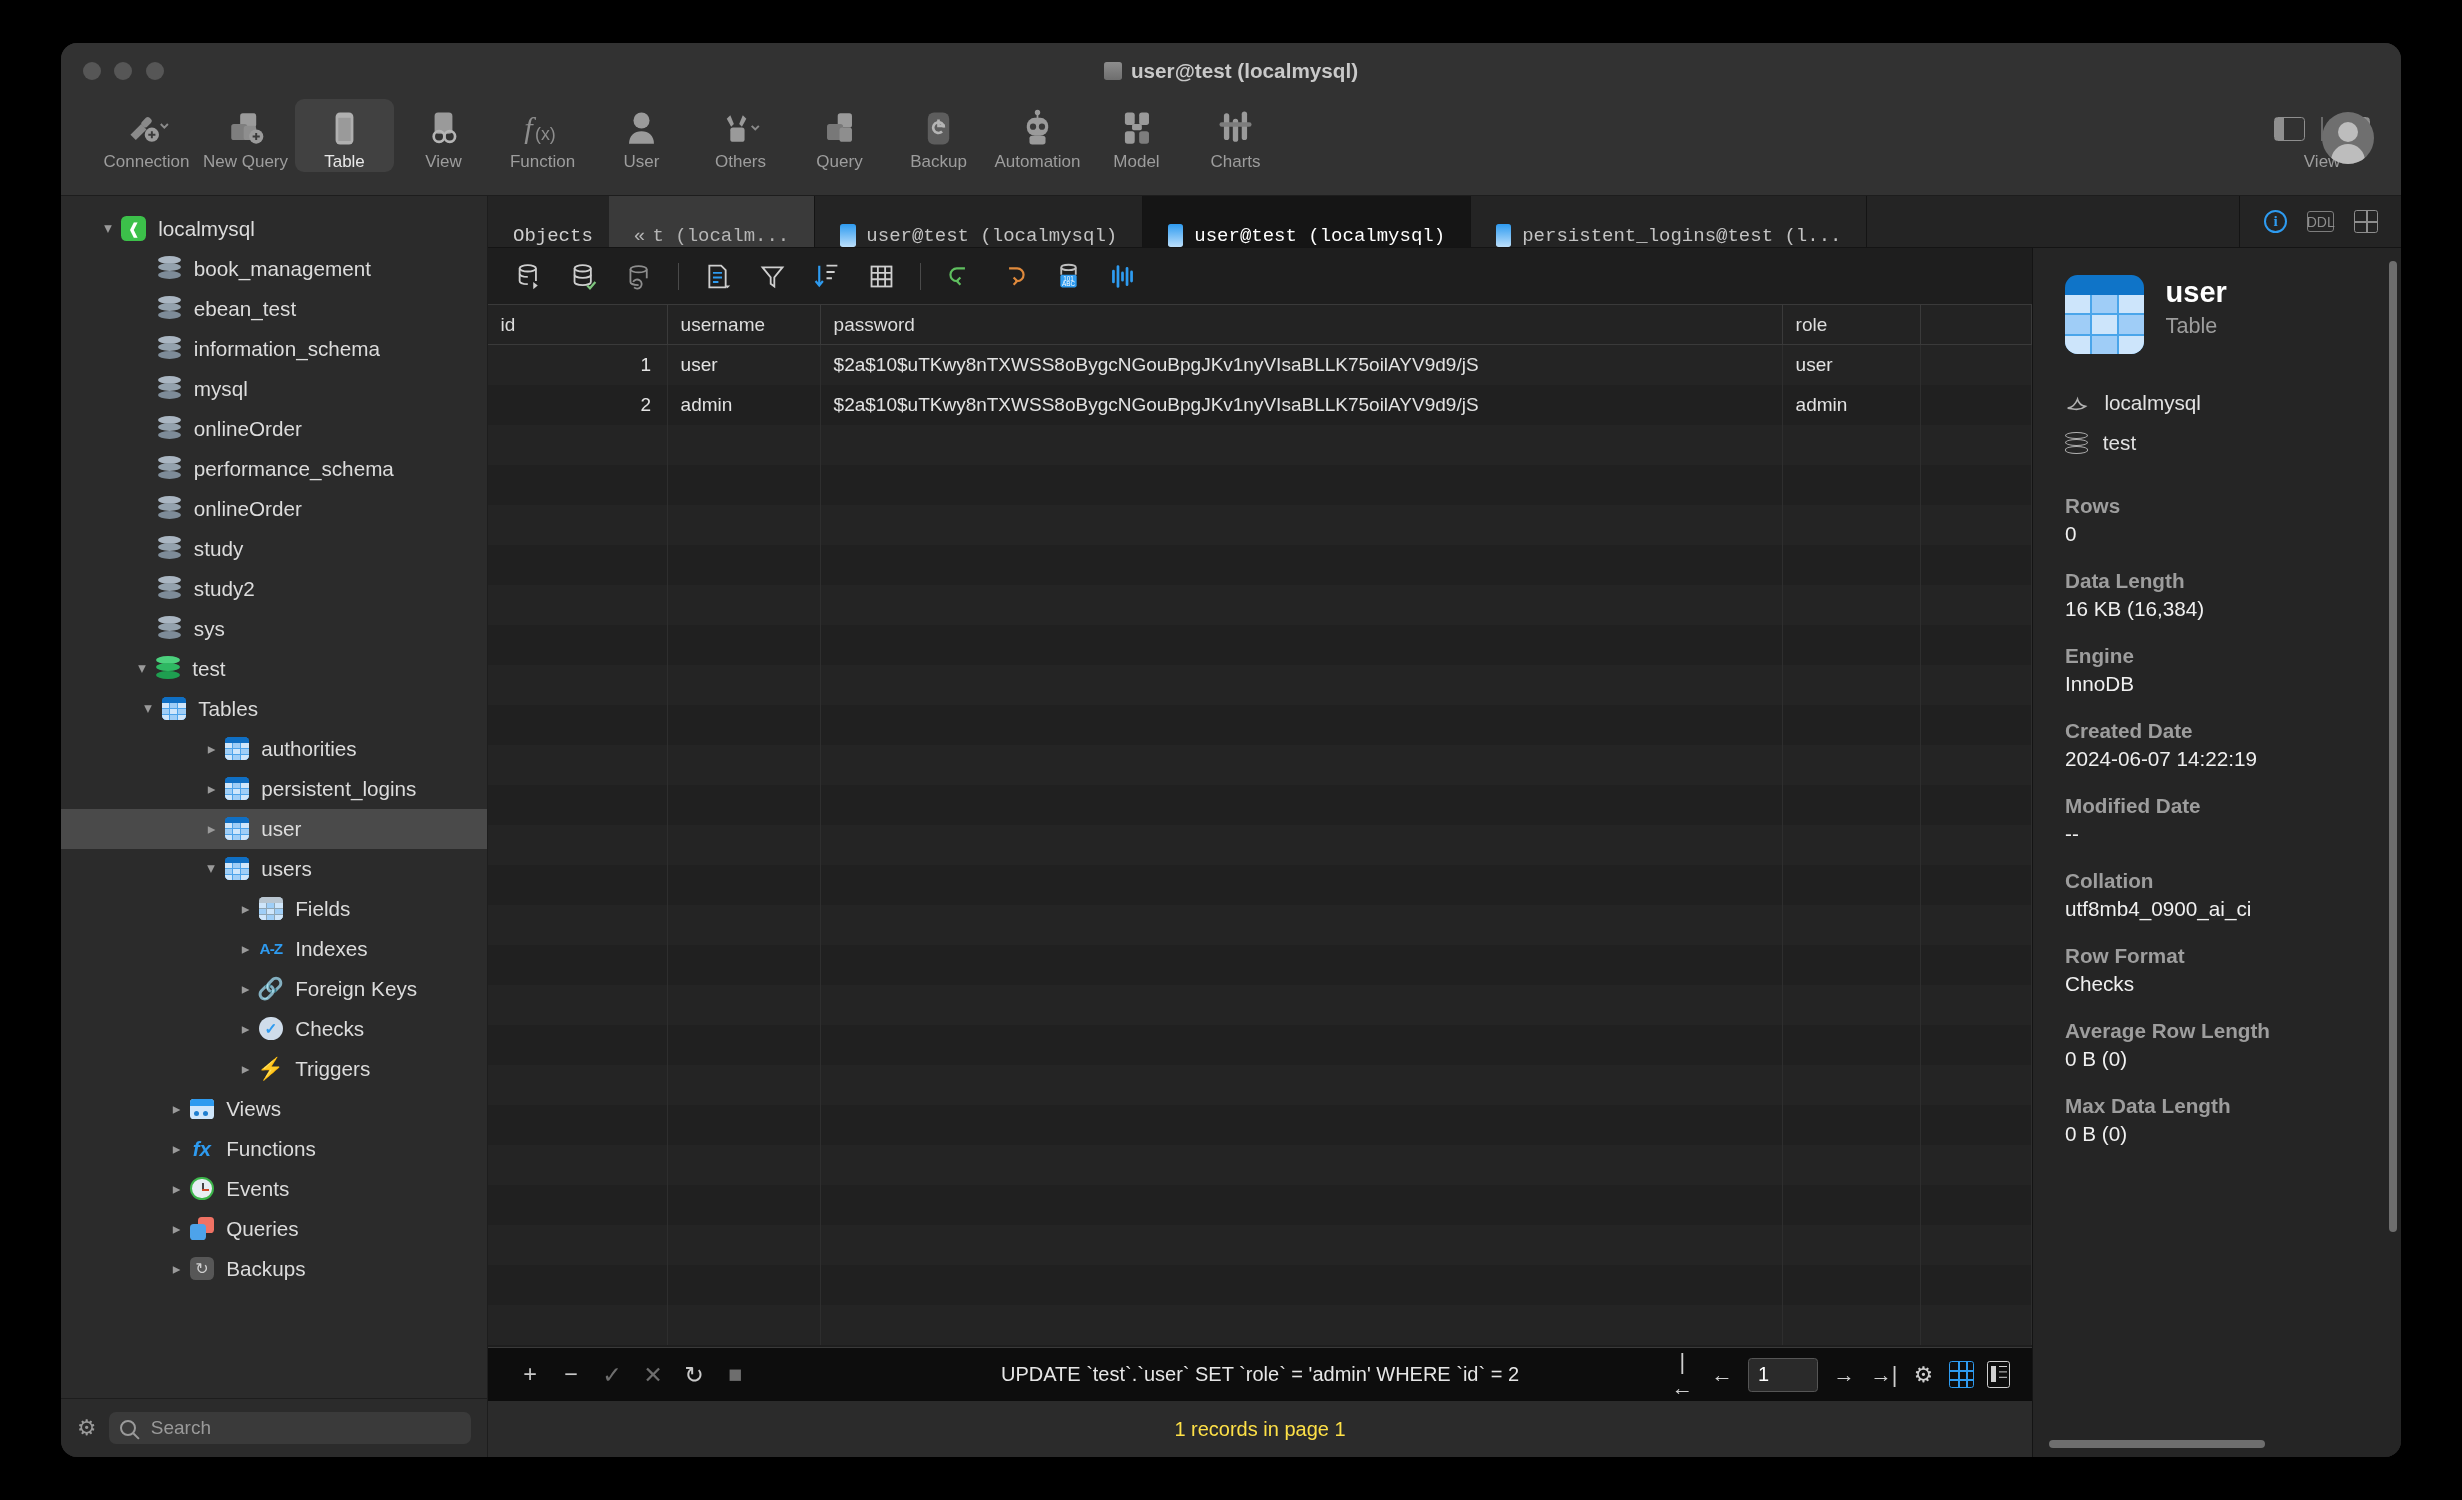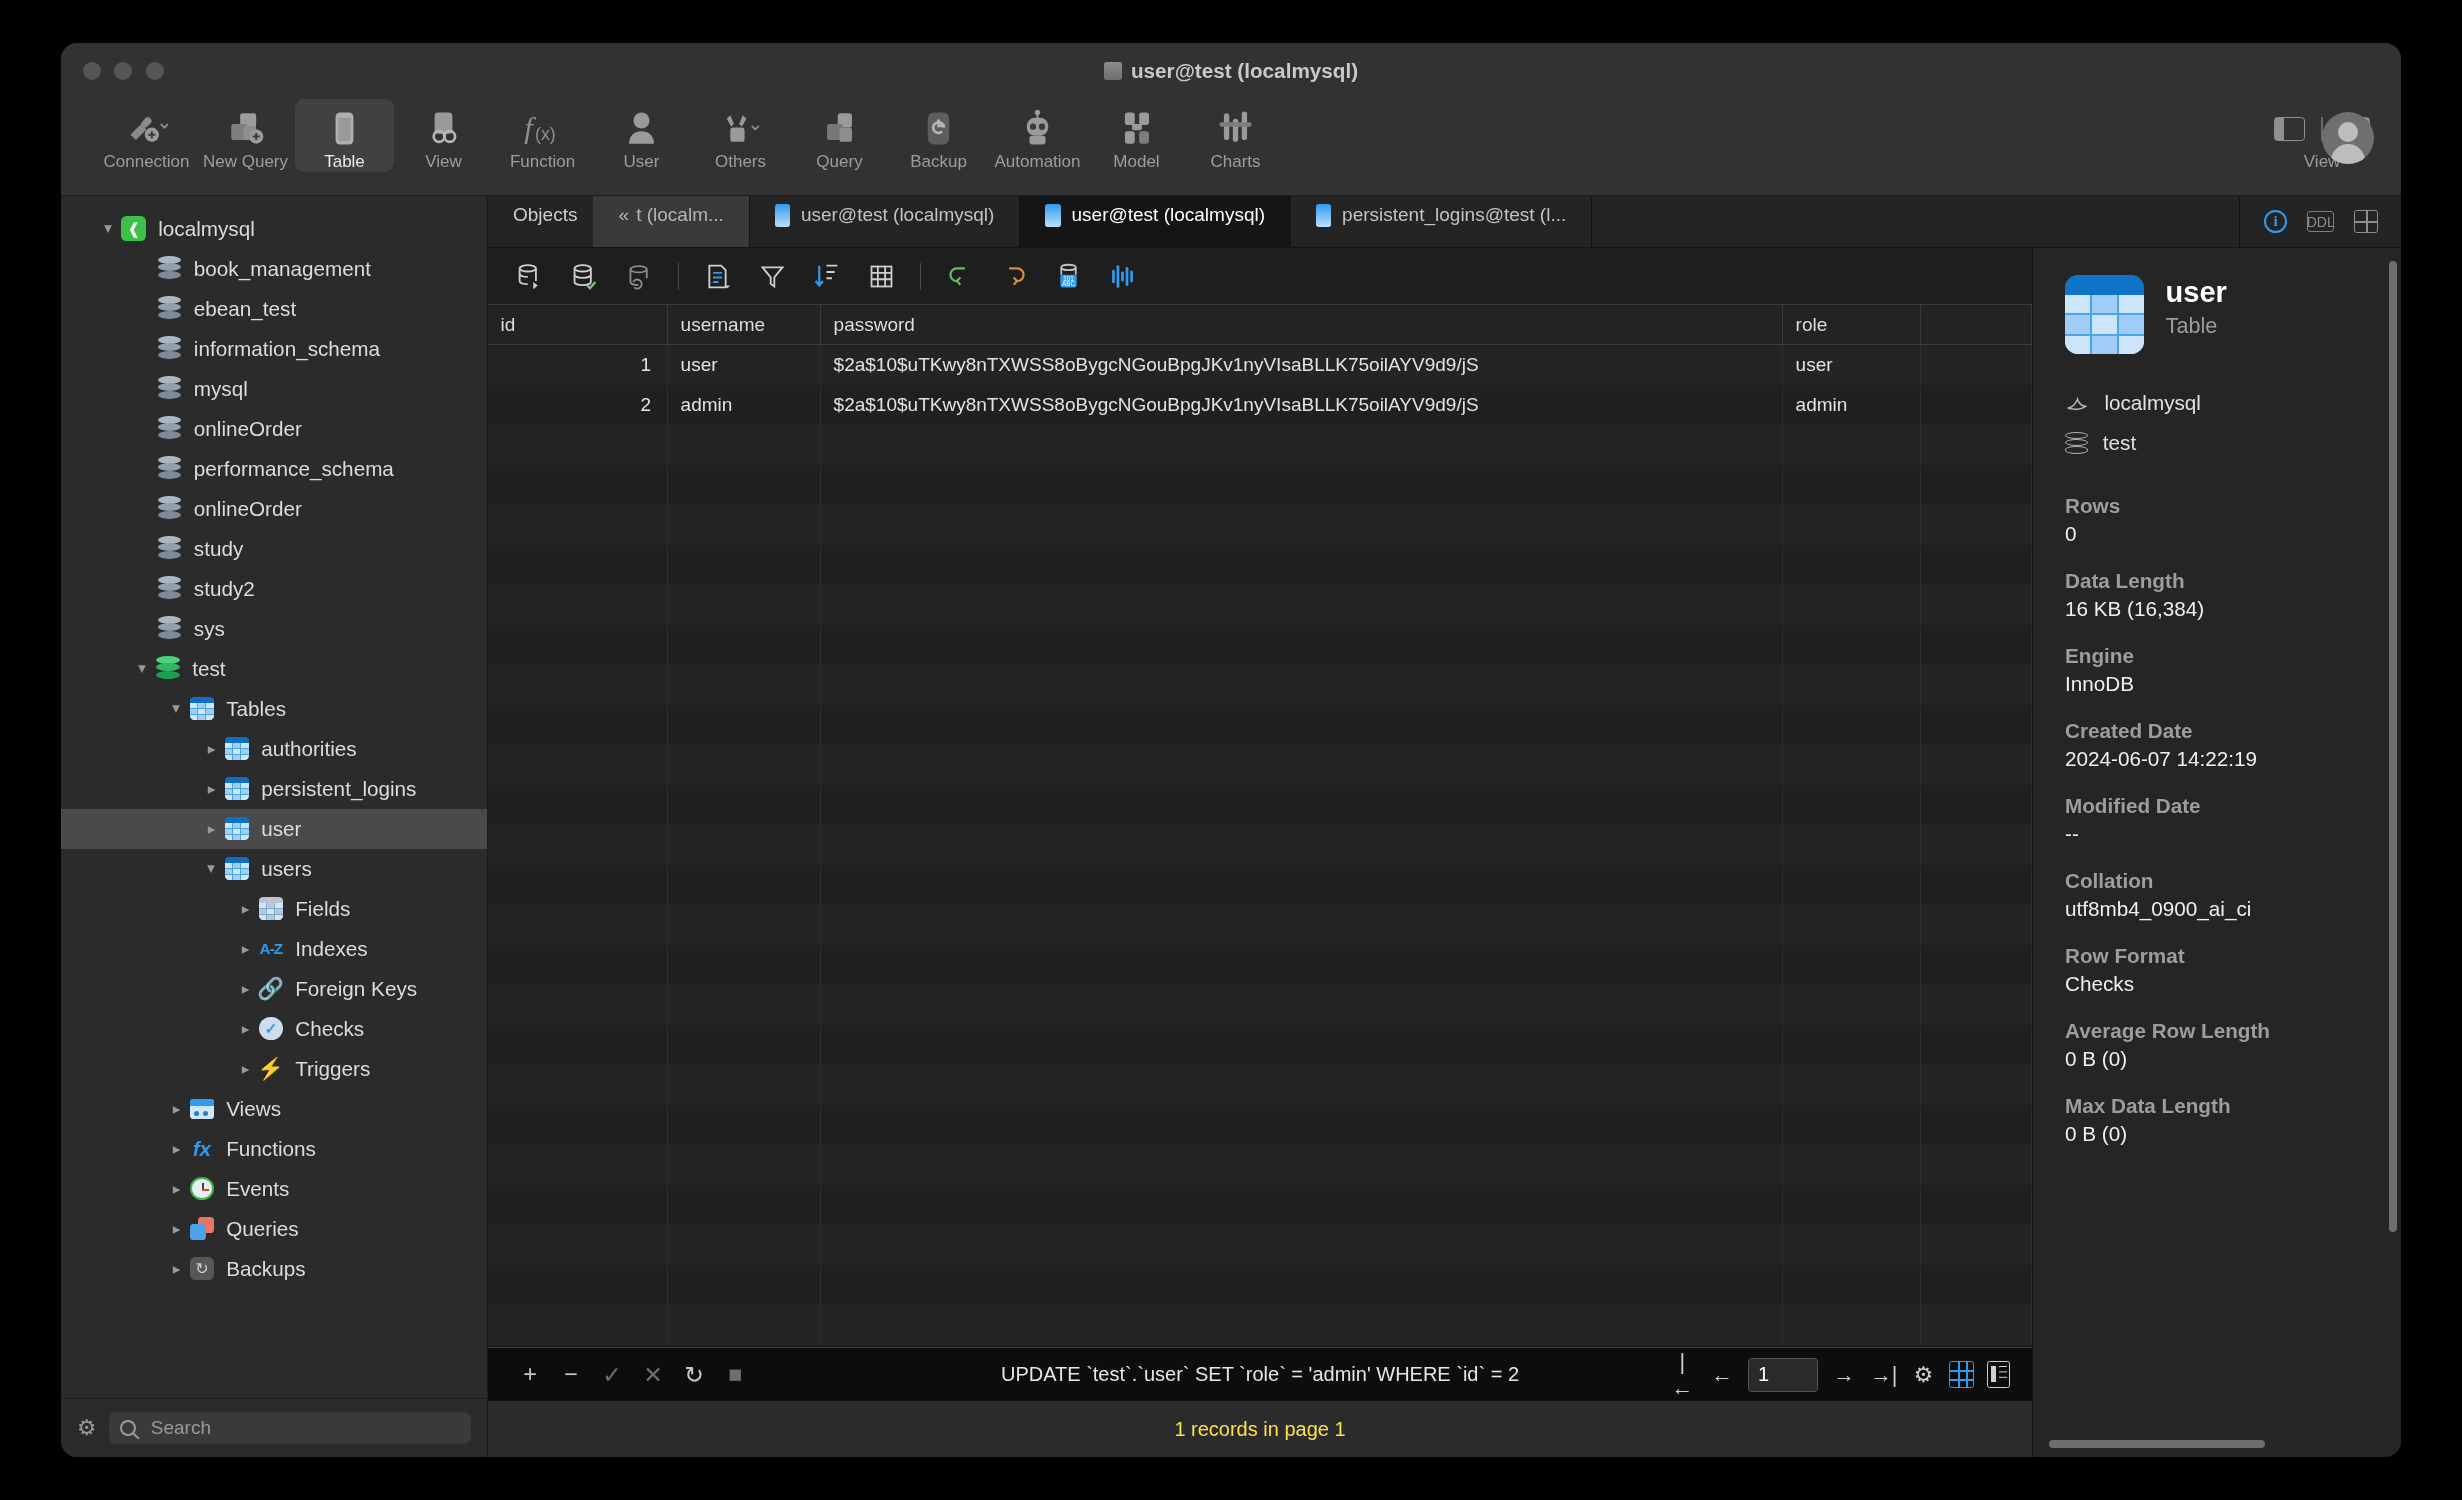--- a/index.html
+++ b/index.html
@@ -119,22 +119,22 @@
   .search-input { flex:1; height:32px; border-radius:7.2px; background:#3a3a3a;
     display:flex; align-items:center; padding:0 10.8px; gap:15px; }
   .search-input span.ph { color:#9a9a9a; font-size:19px; }
   .mag { width:16px;height:16px;border:2.2px solid #9a9a9a;border-radius:50%;position:relative;flex:0 0 16px;}
   .mag::after{content:'';position:absolute;right:-6.3px;bottom:-3.6px;width:8px;height:2.2px;background:#9a9a9a;
     transform:rotate(45deg);}
 
   
   .main { flex:1; display:flex; flex-direction:column; min-width:0; background:#1e1e1e; }
   .tabs { height:52px; display:flex; background:#242424; border-bottom:0.9px solid #141414; flex:0 0 52px; }
-  .tab { display:flex; align-items:flex-start; gap:10.8px; padding:8px 25px; font-size:19px; color:#c3c3c3;
-    border-right:0.9px solid #141414; white-space:nowrap; }
+  .tab { display:flex; align-items:flex-end; gap:10.8px; padding:0 25px; font-size:19px; color:#c3c3c3;
+    border-right:0.9px solid #141414; white-space:nowrap;font-family:Liberation Mono, monospace; }
   .tab.objects { color:#cfcfcf; border-right:none; padding-right:16px; }
   .tab.collapse { color:#b5b5b5; background:#3a3a3a; gap:7.2px; }
   .tab.active { background:#151515; color:#ffffff; }
   .tab-ico { width:15.3px;height:23.4px;border-radius:2.7px;background:linear-gradient(#2e9bf0,#bcdffb);flex:0 0 15.3px;}
   .tab-right { margin-left:auto; display:flex; align-items:center; gap:20px; padding:0 23.4px;
     border-left:0.9px solid #141414; }
   .info-ico { width:23.4px;height:23.4px;border-radius:50%;border:2.7px solid #2e9bf0;color:#2e9bf0;
     font-size:15.3px;font-weight:bold;display:flex;align-items:center;justify-content:center;font-family:"Liberation Serif",serif;}
   .ddl-ico { width:27px;height:21.6px;border:1.8px solid #7d7d7d;border-radius:3px;color:#8d8d8d;font-size:14px;
     display:flex;align-items:center;justify-content:center;}
@@ -509,21 +509,21 @@
           <span class="ico">
               <span class="db-cyl green">
                 <i></i>
                 <i></i>
                 <i></i>
               </span>
             </span>
           <span>test</span>
         </div>
 
-        <div class="trow" style="padding-left:104px">
+        <div class="trow" style="padding-left:76px">
           <span class="chev open">▸</span>
           <span class="ico">
             <span class="grid-ico">
                 <b></b>
                 <u>
                   <s></s>
                   <s></s>
                   <s></s>
                   <s></s>
                   <s></s>

